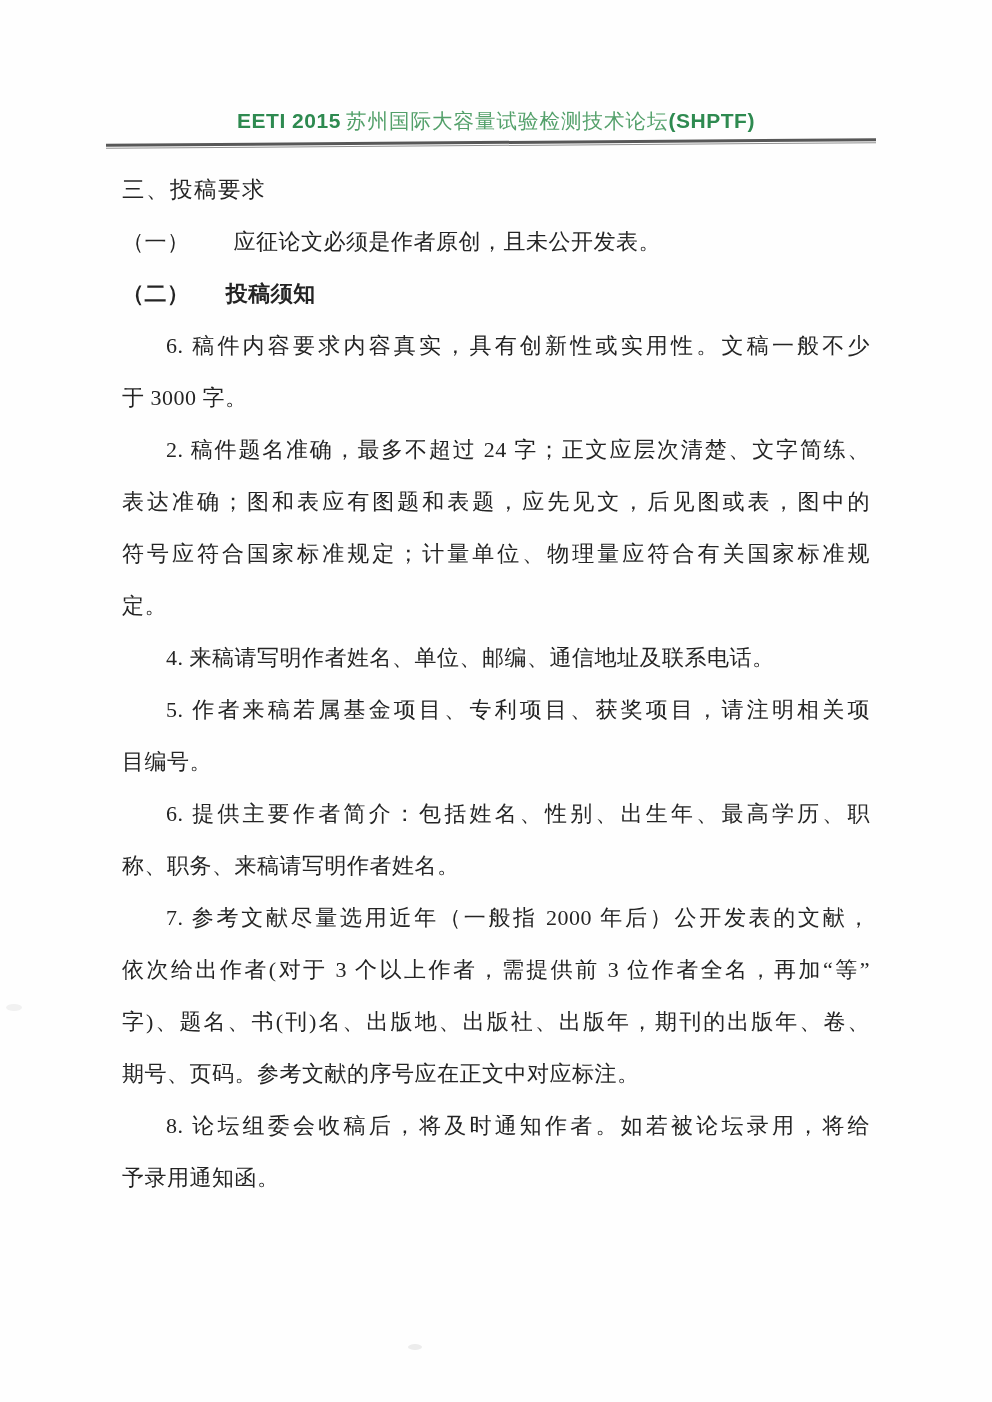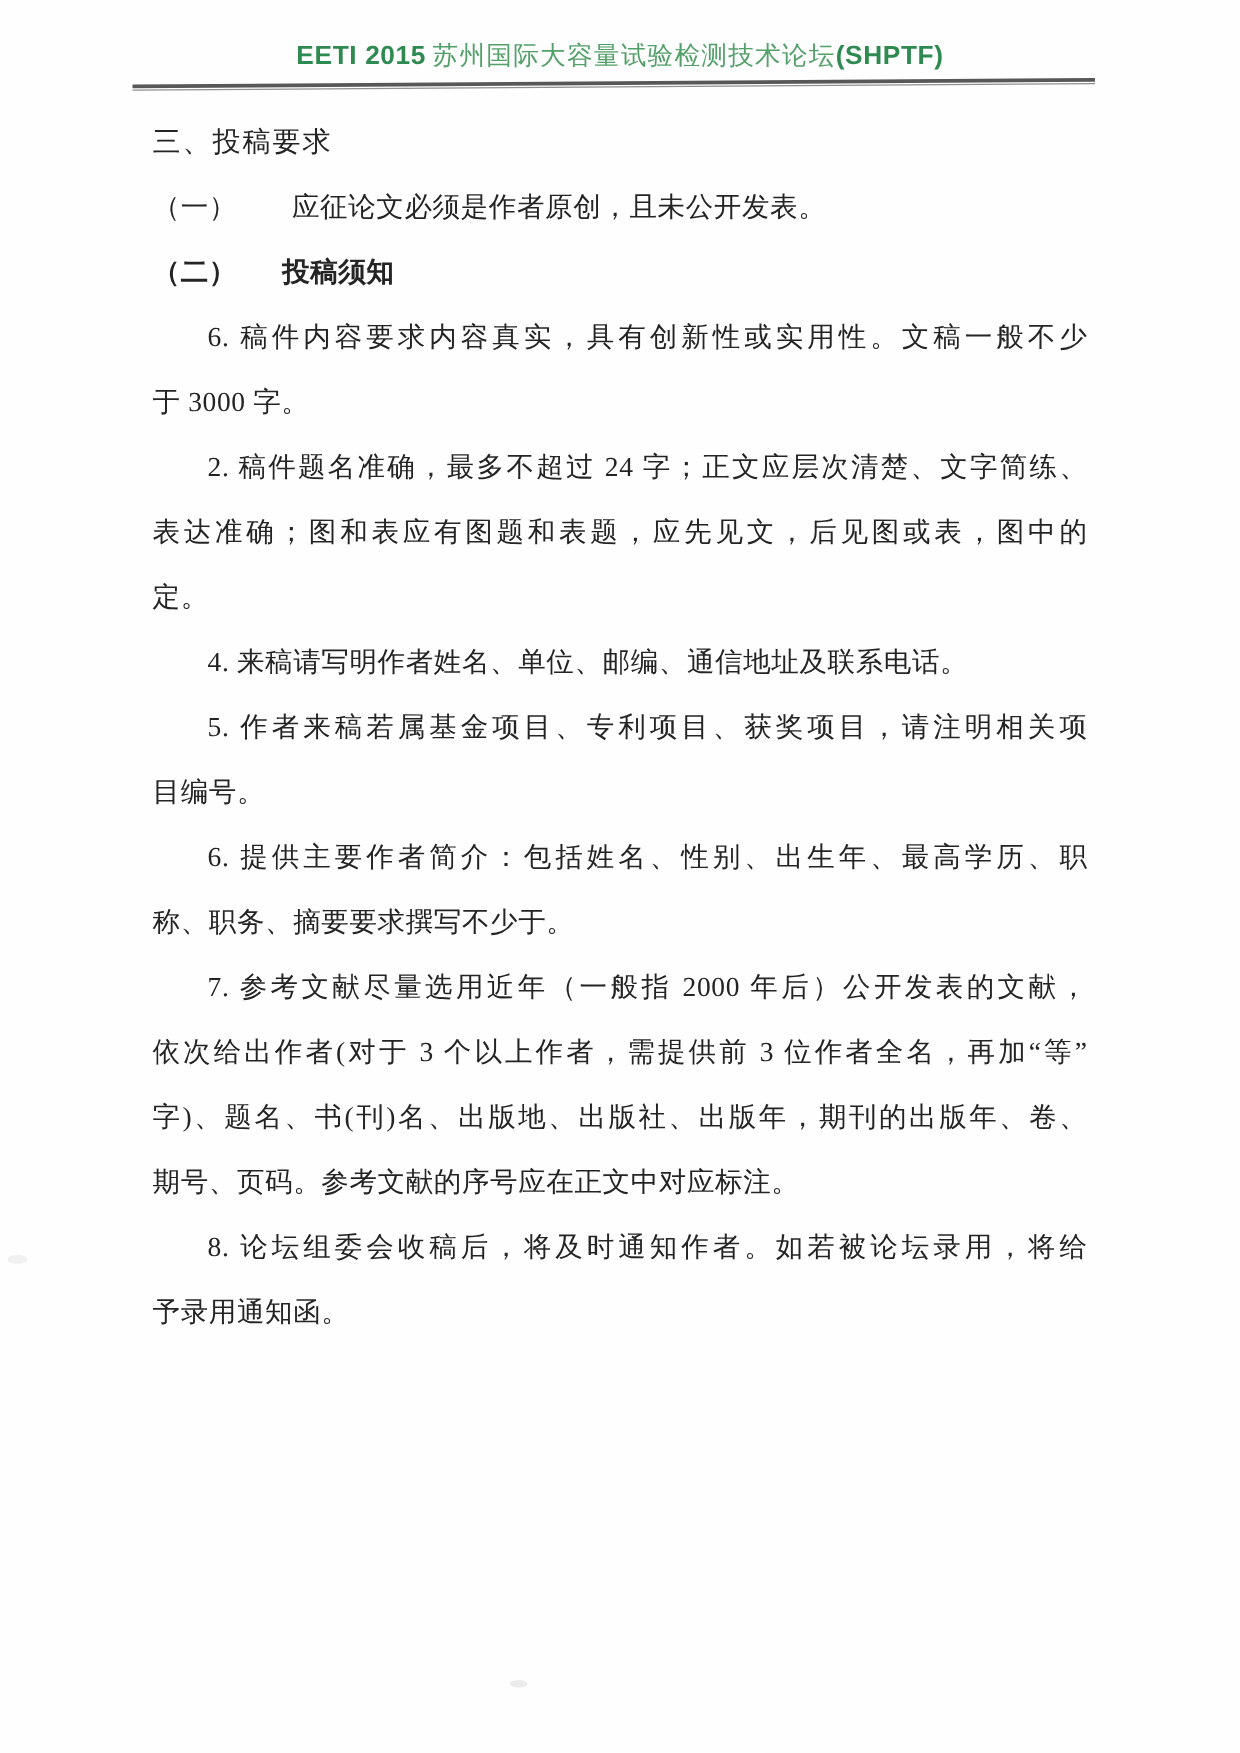--- a/index.html
+++ b/index.html
@@ -7,21 +7,21 @@
     position: relative;
     width: 992px;
     height: 1402px;
     background: #fefefe;
     font-family: "Liberation Serif", "DejaVu Serif", serif;
     color: #242424;
     overflow: hidden;
   }
   
   .header {
-    padding-top: 31px;
+    padding-top: 108px;
     text-align: center;
     font-size: 21px;
     line-height: 26px;
     white-space: nowrap;
   }
   .brand {
     font-family: "Liberation Sans", "DejaVu Sans", sans-serif;
     font-weight: bold;
     color: #2e8a50;
     letter-spacing: 0.5px;
@@ -97,36 +97,37 @@
     </div>
 
     <div class="para">
       <div class="line ind jl">6. 稿件内容要求内容真实，具有创新性或实用性。文稿一般不少</div>
       <div class="line">于 3000 字。</div>
     </div>
 
     <div class="para">
       <div class="line ind jl">2. 稿件题名准确，最多不超过 24 字；正文应层次清楚、文字简练、</div>
       <div class="line jl">表达准确；图和表应有图题和表题，应先见文，后见图或表，图中的</div>
+      <div class="line jl">符号应符合国家标准规定；计量单位、物理量应符合有关国家标准规</div>
       <div class="line">定。</div>
     </div>
 
 
     <div class="para">
       <div class="line ind">4. 来稿请写明作者姓名、单位、邮编、通信地址及联系电话。</div>
     </div>
 
     <div class="para">
       <div class="line ind jl">5. 作者来稿若属基金项目、专利项目、获奖项目，请注明相关项</div>
       <div class="line">目编号。</div>
     </div>
 
     <div class="para">
       <div class="line ind jl">6. 提供主要作者简介：包括姓名、性别、出生年、最高学历、职</div>
-      <div class="line">称、职务、摘要要求撰写不少于。</div>
+      <div class="line">称、职务、来稿请写明作者姓名。</div>
     </div>
 
     <div class="para">
       <div class="line ind jl">7. 参考文献尽量选用近年（一般指 2000 年后）公开发表的文献，</div>
       <div class="line jl">依次给出作者(对于 3 个以上作者，需提供前 3 位作者全名，再加“等”</div>
       <div class="line jl">字)、题名、书(刊)名、出版地、出版社、出版年，期刊的出版年、卷、</div>
       <div class="line">期号、页码。参考文献的序号应在正文中对应标注。</div>
     </div>
 
     <div class="para">

